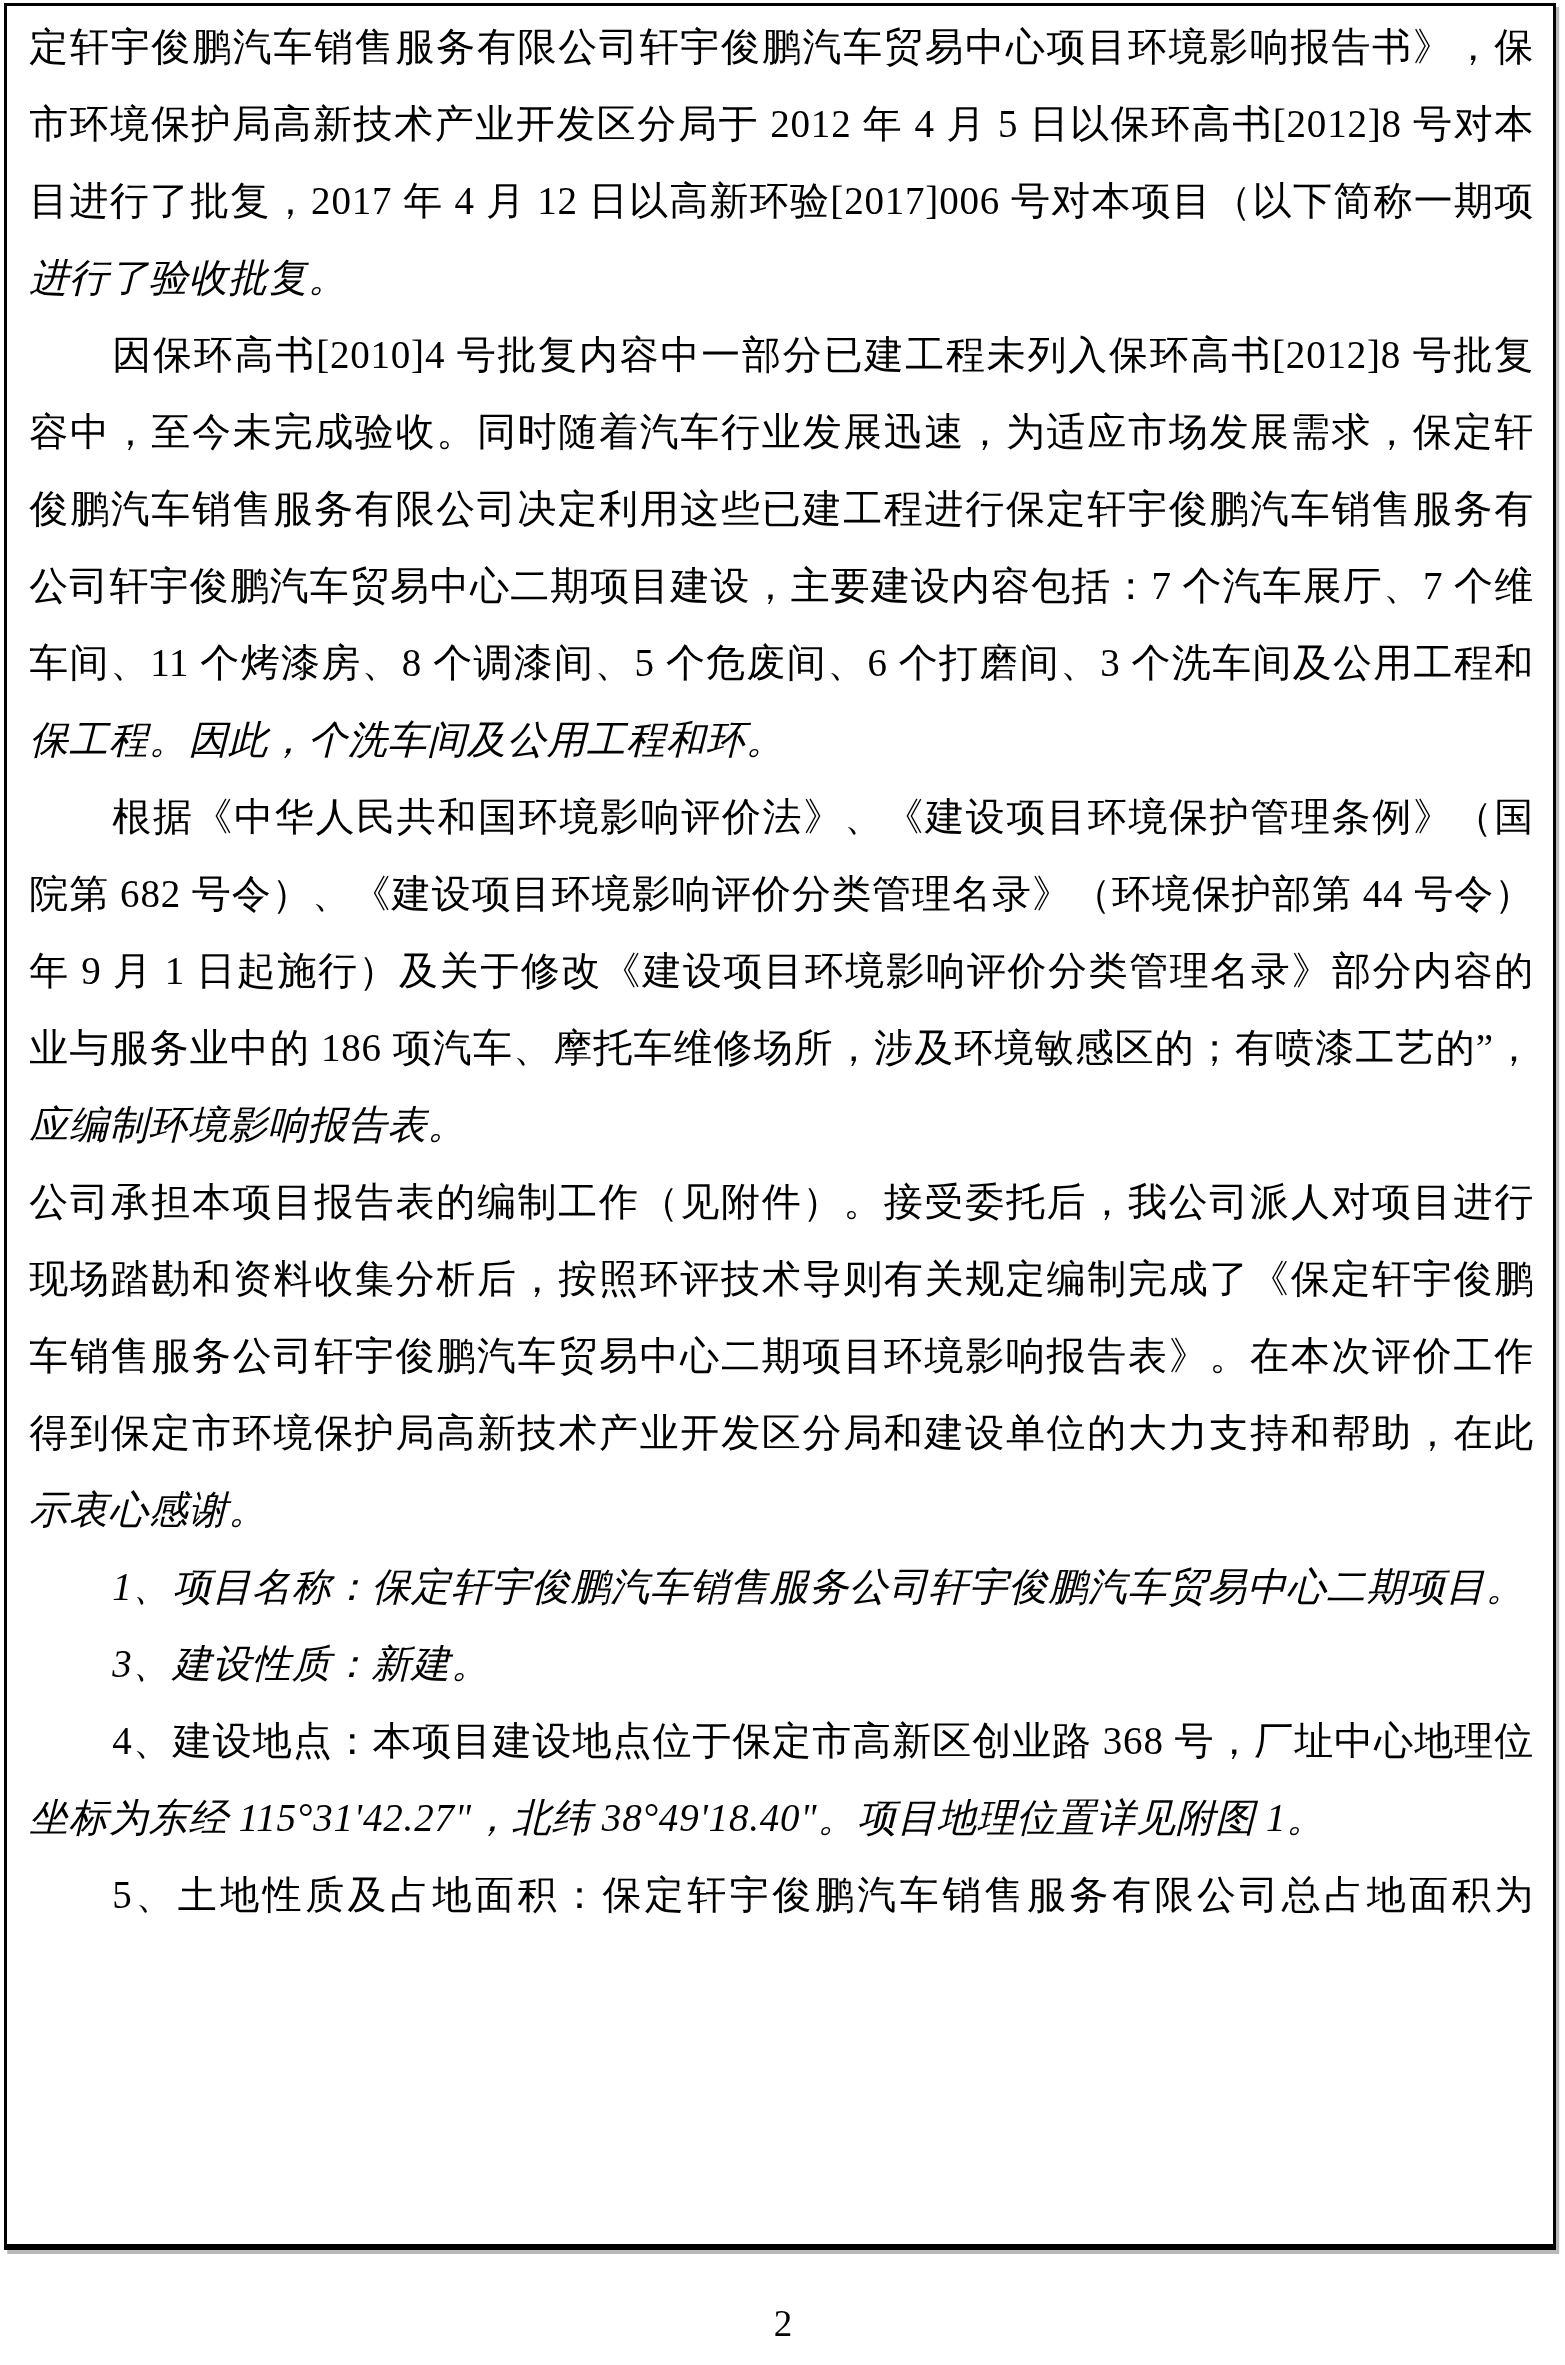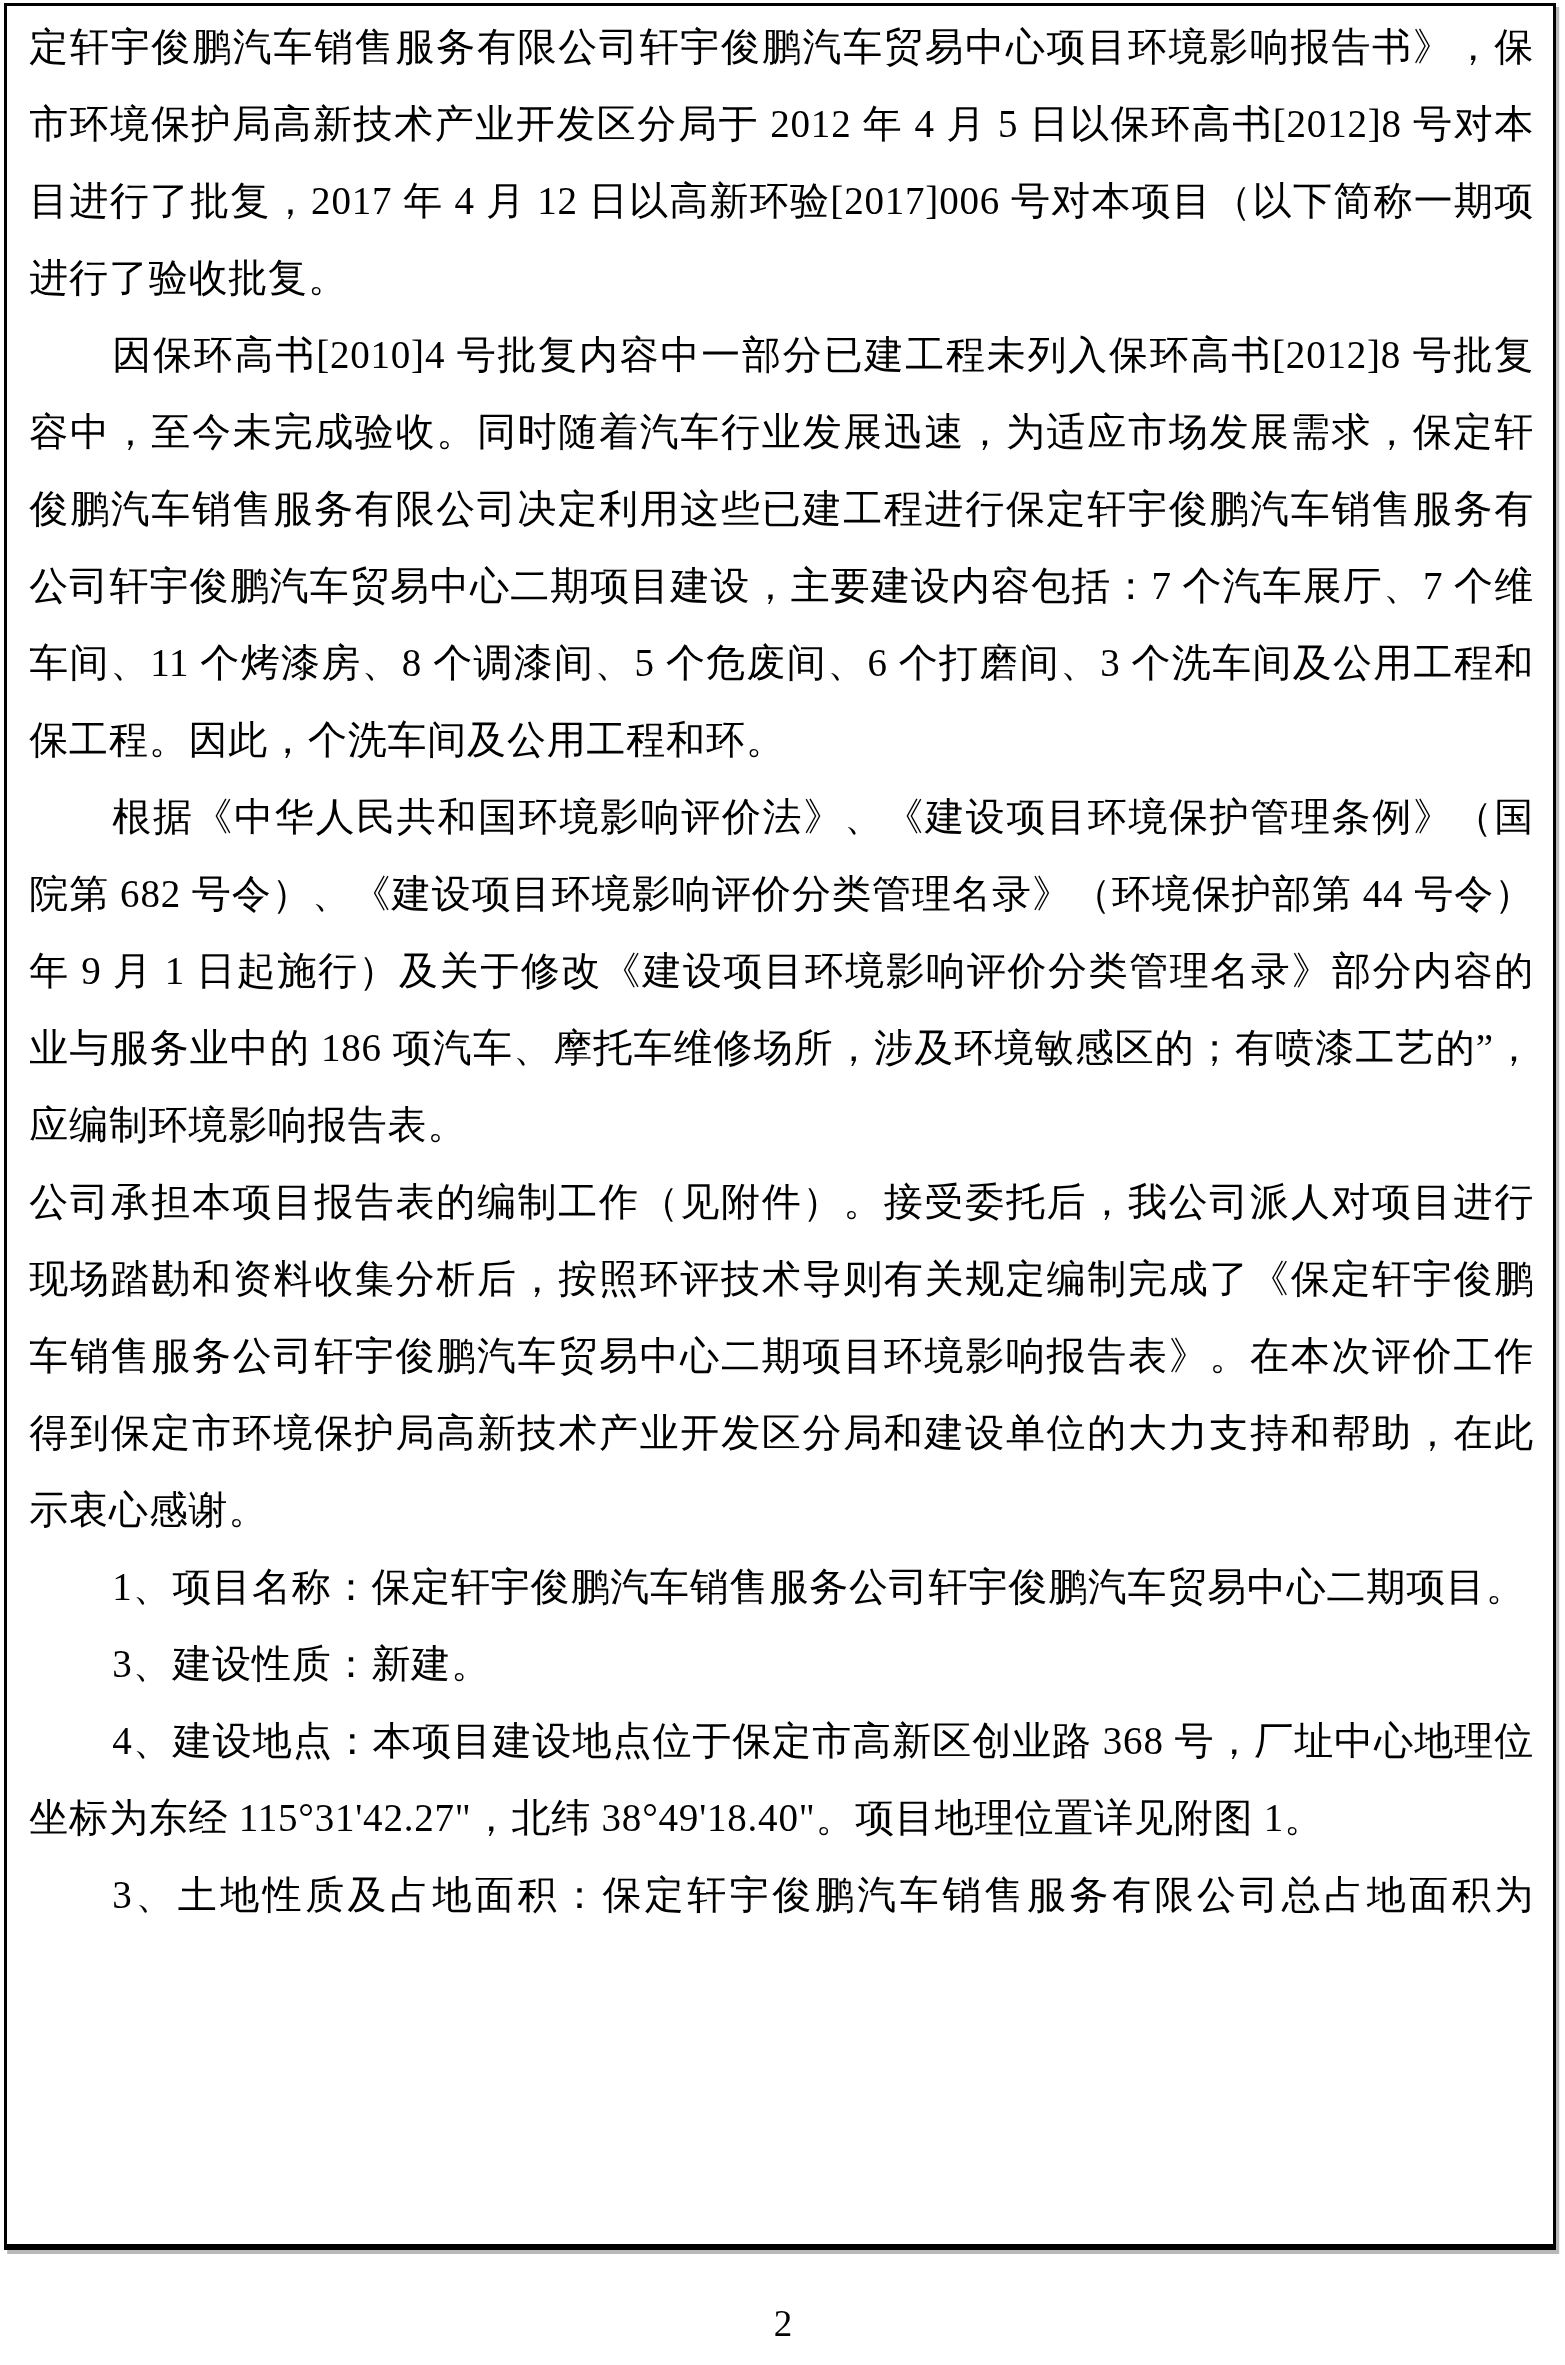--- a/index.html
+++ b/index.html
@@ -42,20 +42,21 @@
     white-space: pre-wrap;
     letter-spacing: 0.8px;
   }
   .line.fill {
     text-align: justify;
     text-align-last: justify;
   }
   .line.short {
     text-align: right;
     text-align-last: left;
+    font-style: italic;
   }
   .line.indent {
     text-indent: 83px;
   }
   .line.bold {
     font-weight: bold;
   }
   .page-number {
     position: absolute;
     left: 0;
@@ -88,18 +89,18 @@
       <div class="line short">应编制环境影响报告表。</div>
       <div class="line fill">公司承担本项目报告表的编制工作（见附件）。接受委托后，我公司派人对项目进行了</div>
       <div class="line fill">现场踏勘和资料收集分析后，按照环评技术导则有关规定编制完成了《保定轩宇俊鹏汽</div>
       <div class="line fill">车销售服务公司轩宇俊鹏汽车贸易中心二期项目环境影响报告表》。在本次评价工作中，</div>
       <div class="line fill">得到保定市环境保护局高新技术产业开发区分局和建设单位的大力支持和帮助，在此表</div>
       <div class="line short">示衷心感谢。</div>
       <div class="line short indent">1、项目名称：保定轩宇俊鹏汽车销售服务公司轩宇俊鹏汽车贸易中心二期项目。</div>
       <div class="line short indent">3、建设性质：新建。</div>
       <div class="line fill indent">4、建设地点：本项目建设地点位于保定市高新区创业路 368 号，厂址中心地理位置</div>
       <div class="line short">坐标为东经 115°31'42.27"，北纬 38°49'18.40"。项目地理位置详见附图 1。</div>
-      <div class="line fill indent">3、土地性质及占地面积：保定轩宇俊鹏汽车销售服务有限公司总占地面积为</div>
+      <div class="line fill indent">5、土地性质及占地面积：保定轩宇俊鹏汽车销售服务有限公司总占地面积为</div>
     </div>
 </div>
 
 <div class="page-number">2</div>
 
 
 </body></html>

